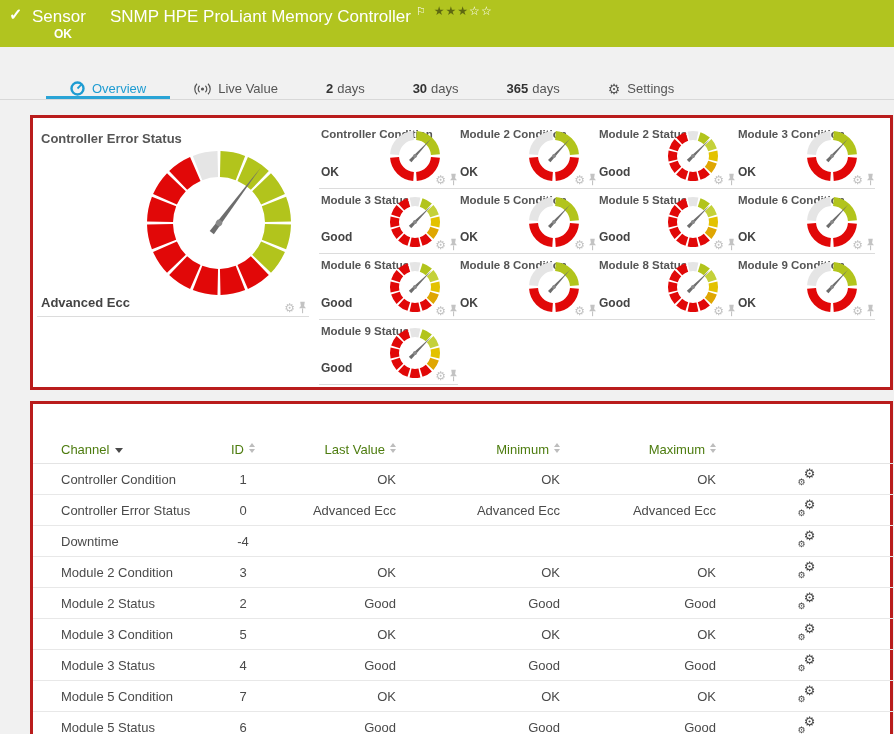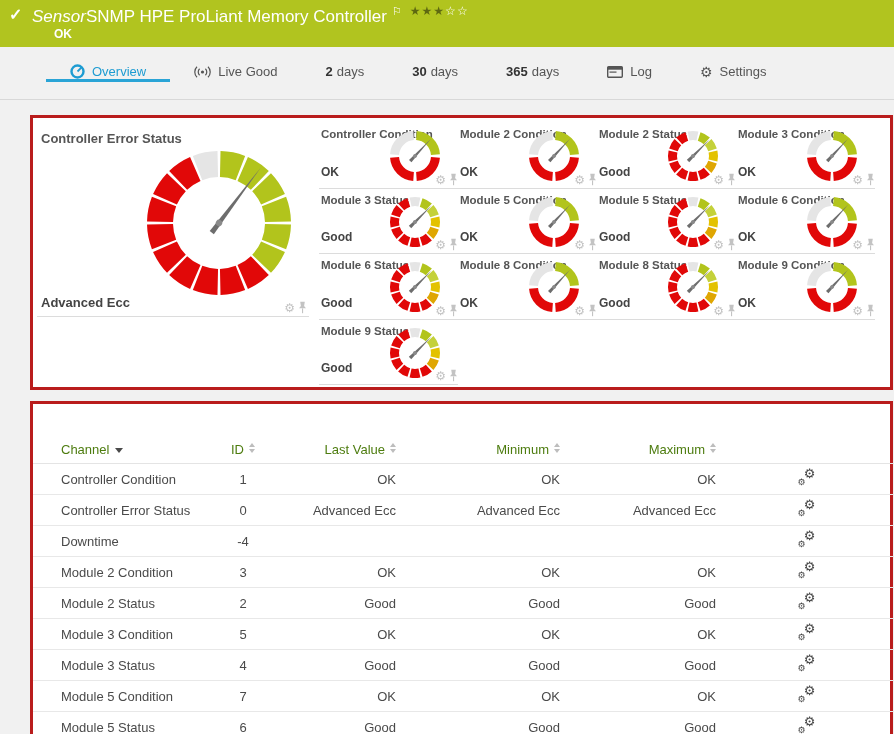--- a/index.html
+++ b/index.html
@@ -5,29 +5,29 @@
   html,body{margin:0;padding:0;}
   body{
     width:894px;height:734px;overflow:hidden;position:relative;
     background:#f1f1f1;font-family:"Liberation Sans",sans-serif;
     -webkit-font-smoothing:antialiased;
   }
   
   .topbar{position:absolute;left:0;top:0;width:894px;height:47px;background:#b1c41f;color:#fff;}
   .topbar .check{position:absolute;left:9px;top:5px;font-size:16px;font-weight:bold;}
   .title-line{position:absolute;left:32px;top:4px;font-size:17px;white-space:nowrap;}
-  .title-line .kind{font-style:italic;margin-right:0;}
+  .title-line .kind{margin-right:24px;}
   .flag{font-size:11px;vertical-align:super;margin-left:5px;}
   .stars{margin-left:8px;font-size:12px;letter-spacing:1px;vertical-align:super;}
   .star-f{color:rgba(25,30,5,0.55);}
   .star-e{color:#ffffff;}
   .sub-status{position:absolute;left:54px;top:27px;font-size:12px;font-weight:bold;}
   
   .tabstrip{position:absolute;left:0;top:47px;width:894px;height:53px;
-    border-bottom:1px solid #d8d8d8;display:flex;align-items:center;padding-left:46px;box-sizing:border-box;}
+    border-bottom:1px solid #d8d8d8;display:flex;align-items:flex-end;padding-left:46px;box-sizing:border-box;}
   .tab{display:flex;align-items:center;gap:7px;padding:0 24px;font-size:13px;color:#555;
     cursor:pointer;box-sizing:border-box;border-bottom:3px solid transparent;}
   .tab .pref{font-weight:bold;color:#333;margin-right:-3px;}
   .tab.active{color:#1e9cd2;border-bottom-color:#2aa4d6;}
   .tab .ticon{display:inline-flex;align-items:center;}
   .tab .gear-glyph{font-size:14px;line-height:14px;}
   
   .panel{position:absolute;background:#fff;border:3px solid #b91c1c;box-sizing:border-box;}
   #gauges-panel{left:30px;top:115px;width:863px;height:275px;}
   #table-panel{left:30px;top:401px;width:863px;height:360px;}
@@ -89,43 +89,33 @@
       <span>Overview</span>
     </div>
     <div class="tab">
       <span class="ticon">
         <svg width="17" height="12" viewBox="0 0 17 12">
           <circle cx="8.5" cy="6" r="1.6" fill="#555"></circle>
           <path d="M5.6 2.8a4.4 4.4 0 0 0 0 6.4M11.4 2.8a4.4 4.4 0 0 1 0 6.4" fill="none" stroke="#555" stroke-width="1.2"></path>
           <path d="M3 0.8a7.2 7.2 0 0 0 0 10.4M14 0.8a7.2 7.2 0 0 1 0 10.4" fill="none" stroke="#555" stroke-width="1.2"></path>
         </svg>
       </span>
-      <span>Live Good</span>
+      <span>Live Value</span>
     </div>
     <div class="tab">
       <span class="pref">2</span>
       <span>days</span>
     </div>
     <div class="tab">
       <span class="pref">30</span>
       <span>days</span>
     </div>
     <div class="tab">
       <span class="pref">365</span>
       <span>days</span>
-    </div>
-    <div class="tab">
-      <span class="ticon">
-        <svg width="16" height="12" viewBox="0 0 16 12">
-          <rect x="0.7" y="0.7" width="14.6" height="10.6" rx="1" fill="none" stroke="#555" stroke-width="1.4"></rect>
-          <rect x="0.7" y="0.7" width="14.6" height="3" fill="#555"></rect>
-          <rect x="2.5" y="5.5" width="7" height="1.2" fill="#555"></rect>
-        </svg>
-      </span>
-      <span>Log</span>
     </div>
     <div class="tab">
       <span class="ticon">
         <span class="gear-glyph" style="color:#555">⚙</span>
       </span>
       <span>Settings</span>
     </div>
   </div>
 
 <div class="panel" id="gauges-panel">

